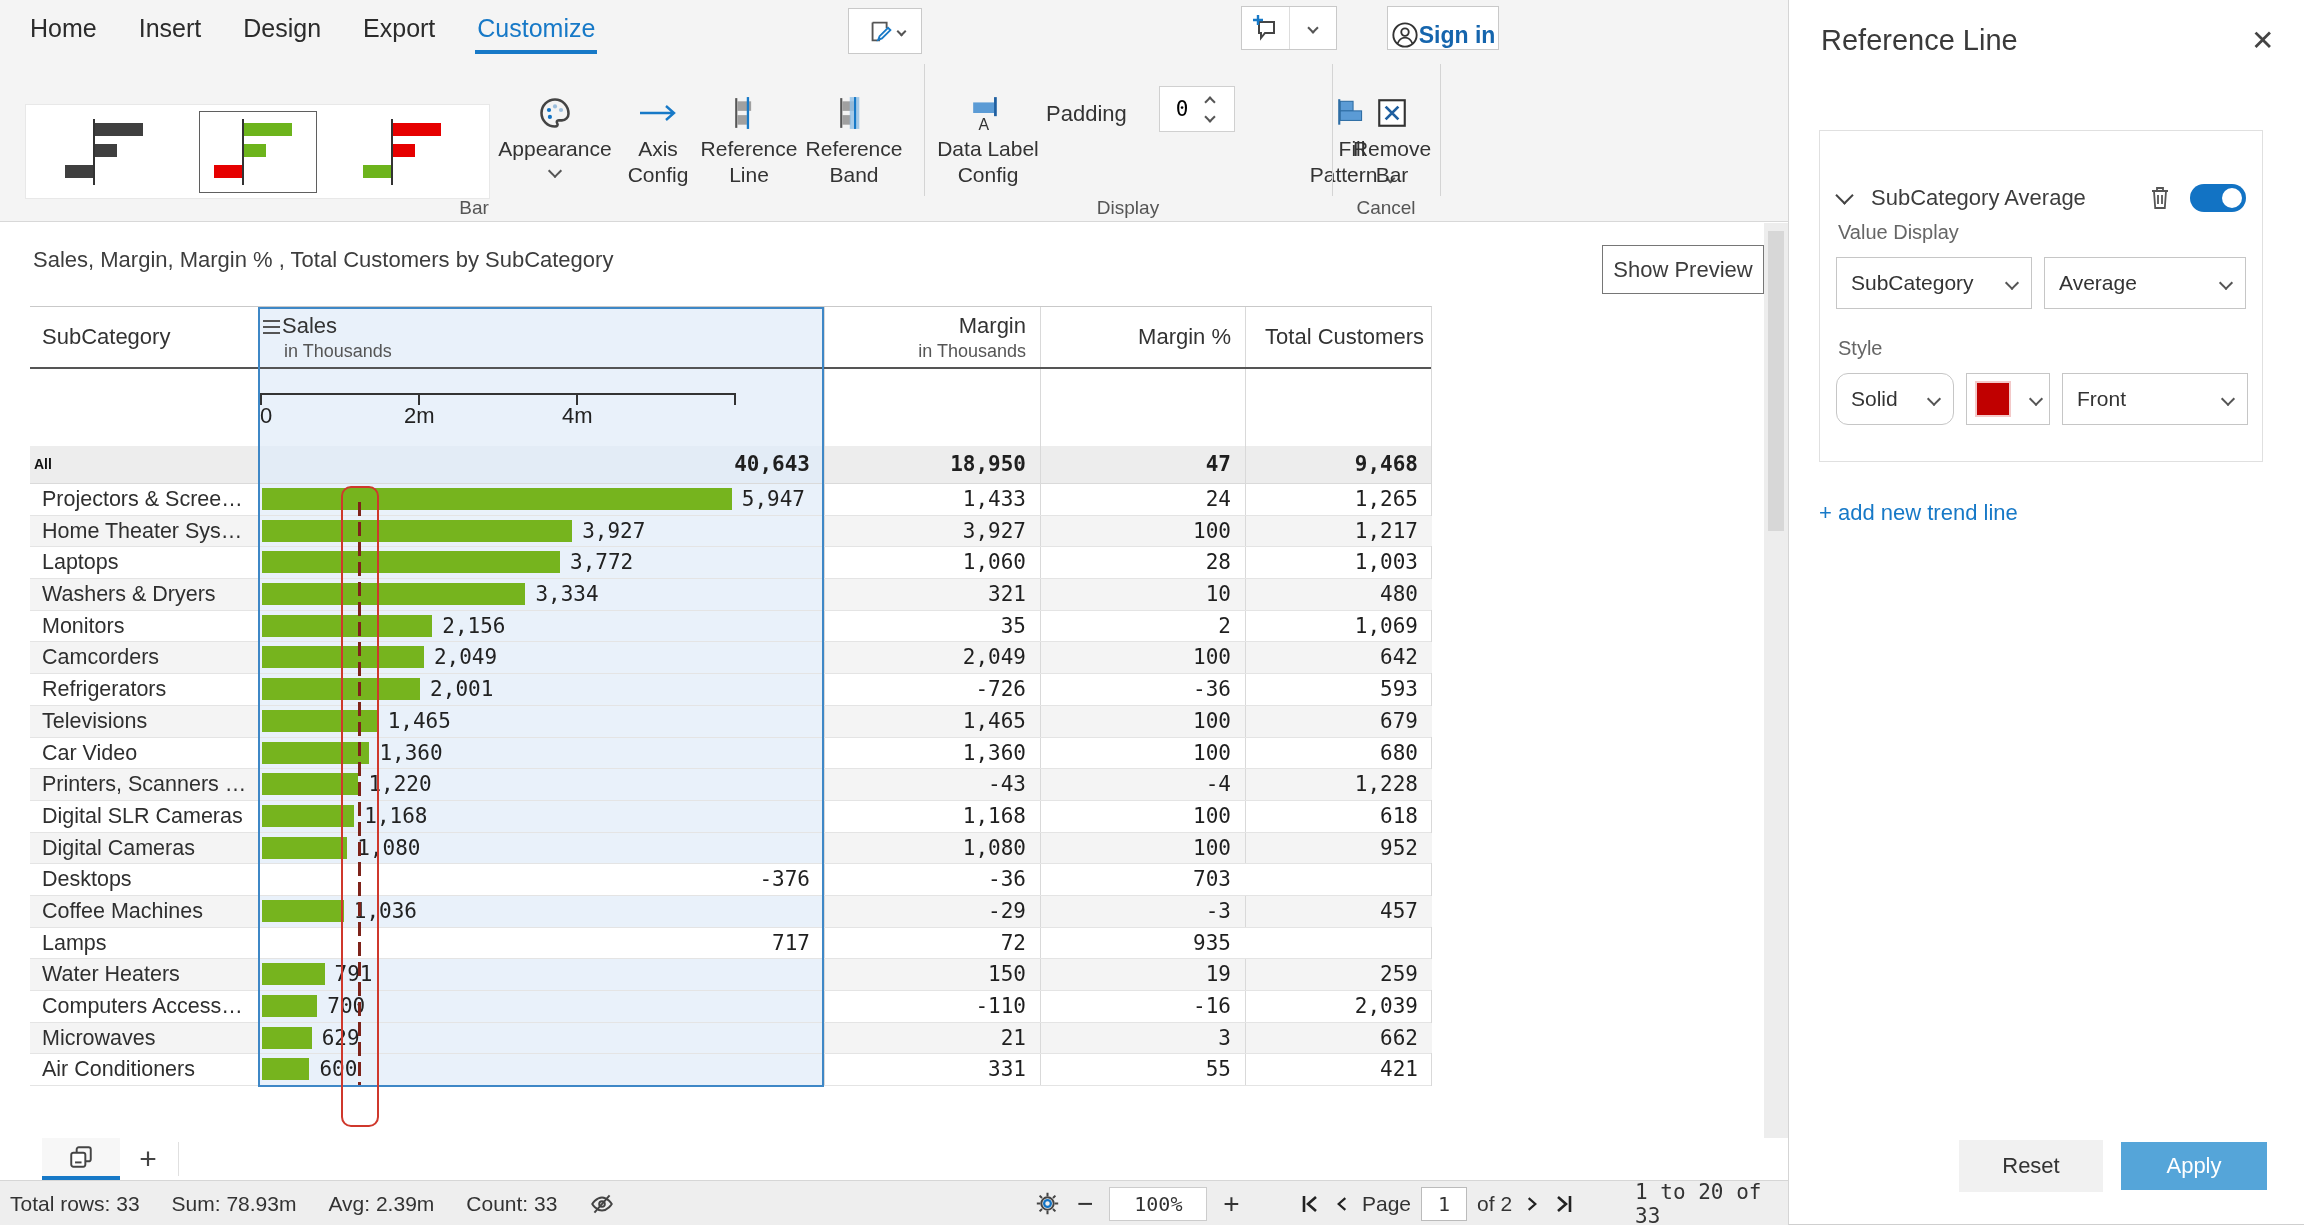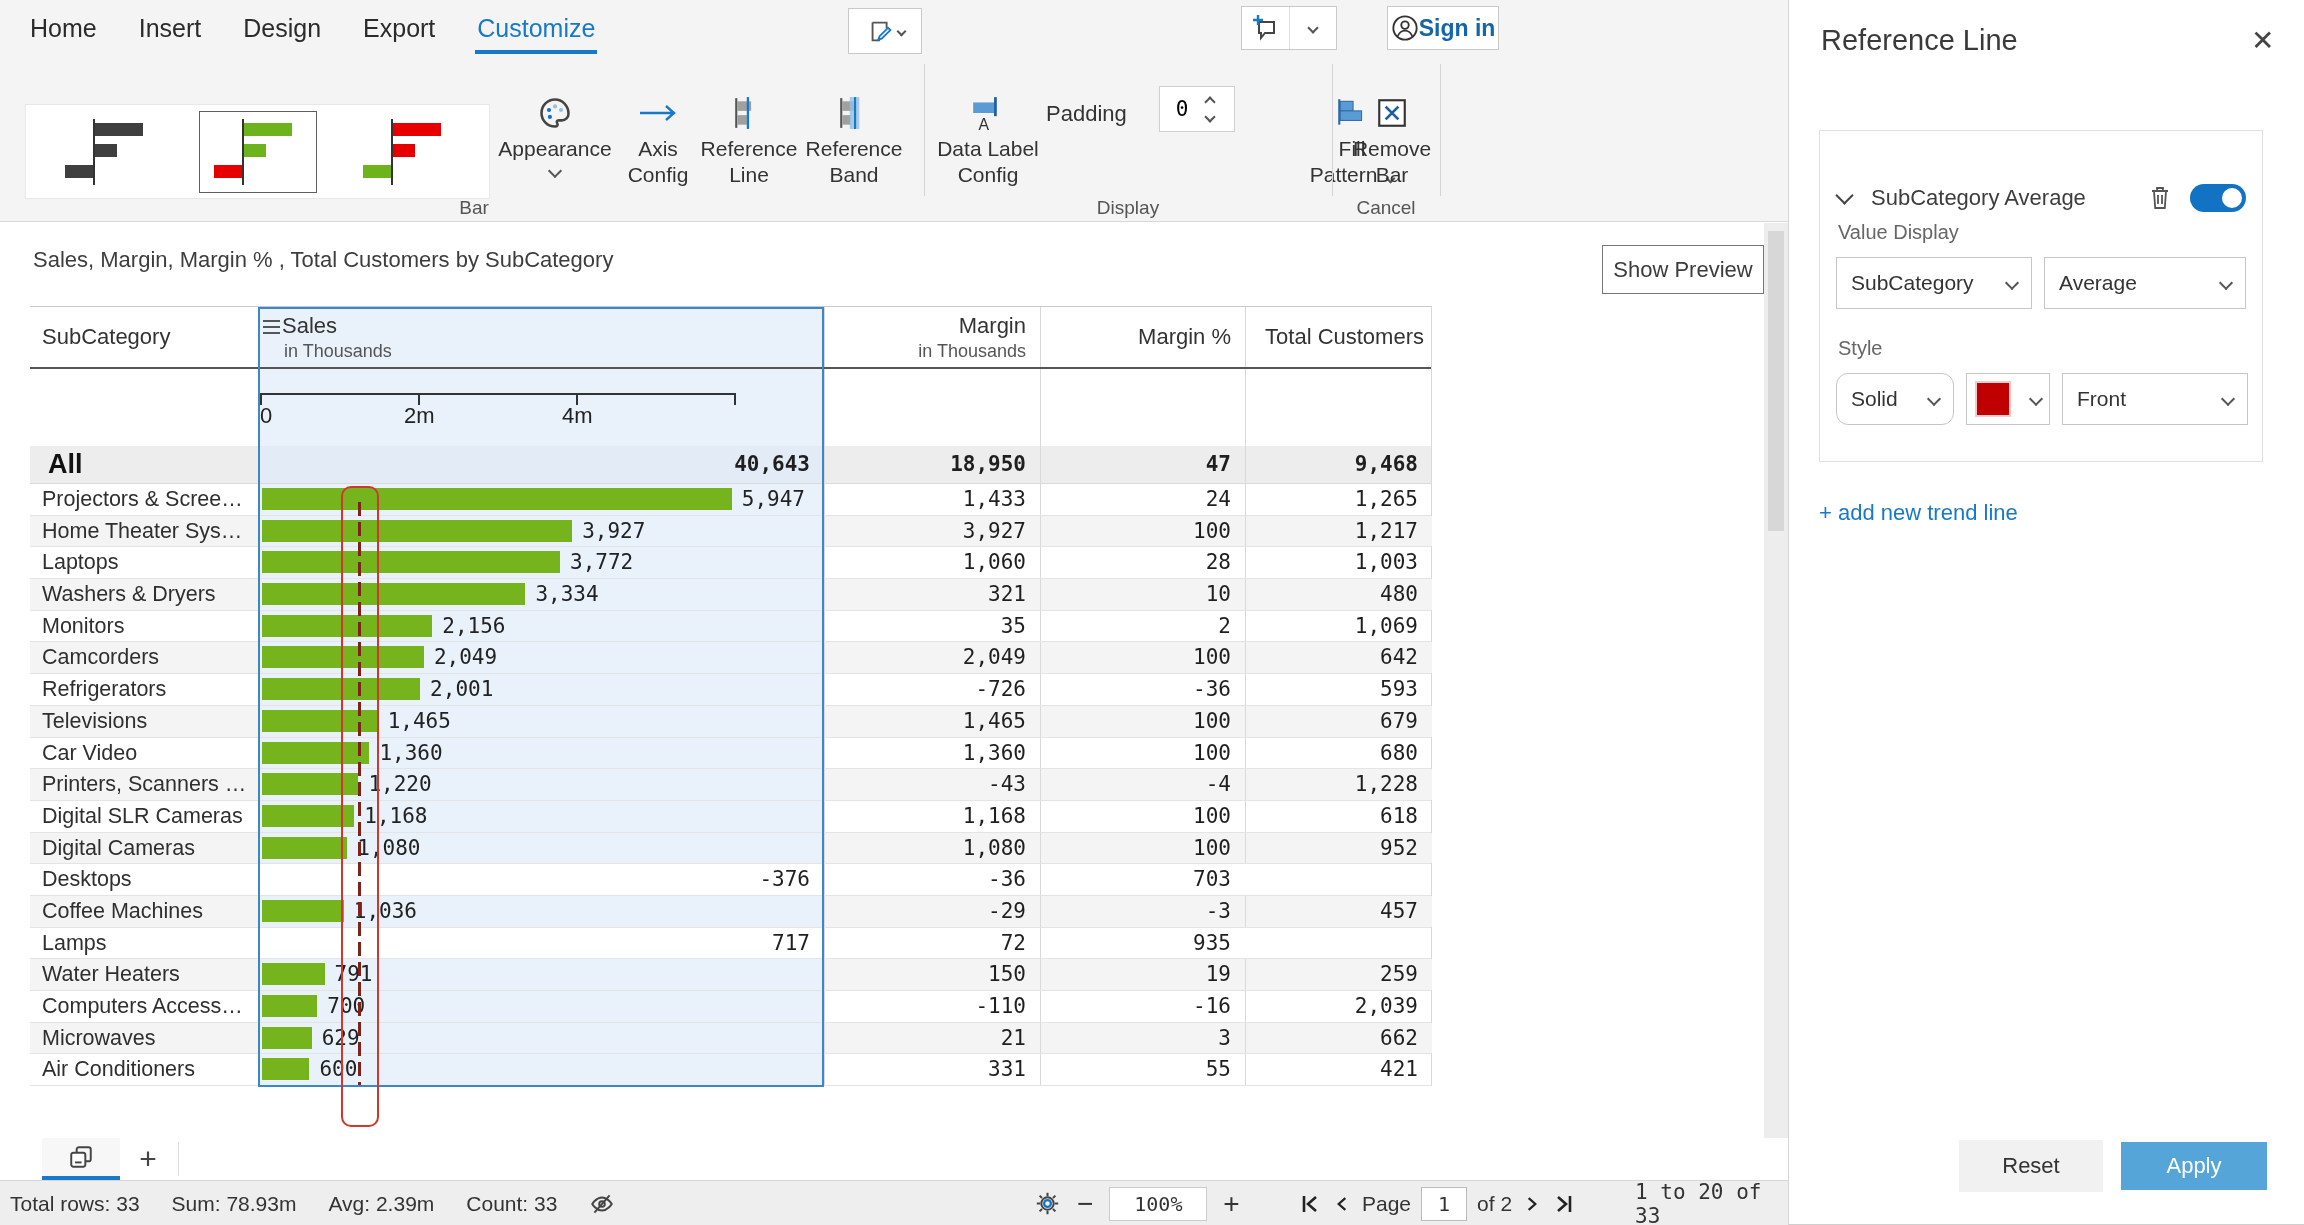--- a/index.html
+++ b/index.html
@@ -13,21 +13,21 @@
   .tabs { position:absolute; left:28px; top:8px; height:46px; display:flex; gap:38px; }
   .tab { font-size:25px; color:#2b2b2b; padding:6px 2px 8px; cursor:pointer; }
   .tab.active { color:#1779c7; border-bottom:4px solid #1779c7; }
 
   .top-btn { position:absolute; background:#fff; border:1px solid #c9c9c9;
     display:flex; align-items:center; justify-content:center; }
   .edit-btn { left:848px; top:8px; width:74px; height:46px; gap:2px; }
   .comment-btn { left:1241px; top:6px; width:96px; height:44px; padding:0; }
   .comment-seg { flex:1; height:100%; display:flex; align-items:center; justify-content:center; }
   .comment-seg.icon-seg { border-right:1px solid #ddd; }
-  .signin-btn { left:1387px; top:6px; width:112px; height:44px; gap:0; }
+  .signin-btn { left:1387px; top:6px; width:112px; height:44px; gap:0;align-items:flex-end; }
   .signin-label { color:#1565ad; font-size:23px; font-weight:600; }
 
   .thumbs { position:absolute; left:25px; top:104px; width:465px; height:95px;
     background:#fff; border:1px solid #e8e8e8; display:flex; align-items:center;
     justify-content:space-around; padding:0 8px; }
   .thumb { position:relative; width:118px; height:82px; display:flex; align-items:center; justify-content:center; }
   .thumb.selected { border:1.5px solid #5f5f5f; }
   .mini { position:relative; width:92px; height:70px; }
   .mini .maxis { position:absolute; left:30px; top:2px; width:2px; height:66px; background:#333; }
   .mini .mb { position:absolute; height:13px; }
@@ -84,21 +84,21 @@
   .colsep { border-left:1px solid #d9d9d9; }
   .tbl-right { border-right:1px solid #d9d9d9; }
 
   .gaxis { height:77px; }
   .axis-cell { position:relative; background:#e9f1fa; }
   .axis-line { position:absolute; left:2px; top:24px; width:476px; border-top:2px solid #333; }
   .tick { position:absolute; top:0; width:2px; height:10px; background:#333; }
   .axis-lab { position:absolute; top:34px; font-size:22px; color:#222; }
 
   .gall { height:38px; background:#ededed; font-weight:bold; border-bottom:1px solid #dadada; }
-  .gall .c-name { font-size:27px; color:#111; padding-left:18px; line-height:37px; font-weight:bold; }
+  .gall .c-name { font-size:14px; color:#111; padding-left:4px; line-height:37px; font-weight:bold; }
   .gall .c-chart { background:#e3ecf6; }
   .num { font-family:"DejaVu Sans Mono", monospace; font-size:21px; color:#1f1f1f;
     text-align:right; padding-right:14px; line-height:37px; }
 
   .trow { height:31.7px; border-bottom:1px solid #e4e4e4; }
   .trow.alt .c-name, .trow.alt .c-num { background:#f4f4f4; }
   .trow .c-name { font-size:21.5px; color:#2f2f2f; padding-left:12px; line-height:30px;
     white-space:nowrap; overflow:hidden; }
   .trow .c-chart { position:relative; background:#e9f1fa; }
   .trow .c-num { font-family:"DejaVu Sans Mono", monospace; font-size:21px; color:#1f1f1f;

